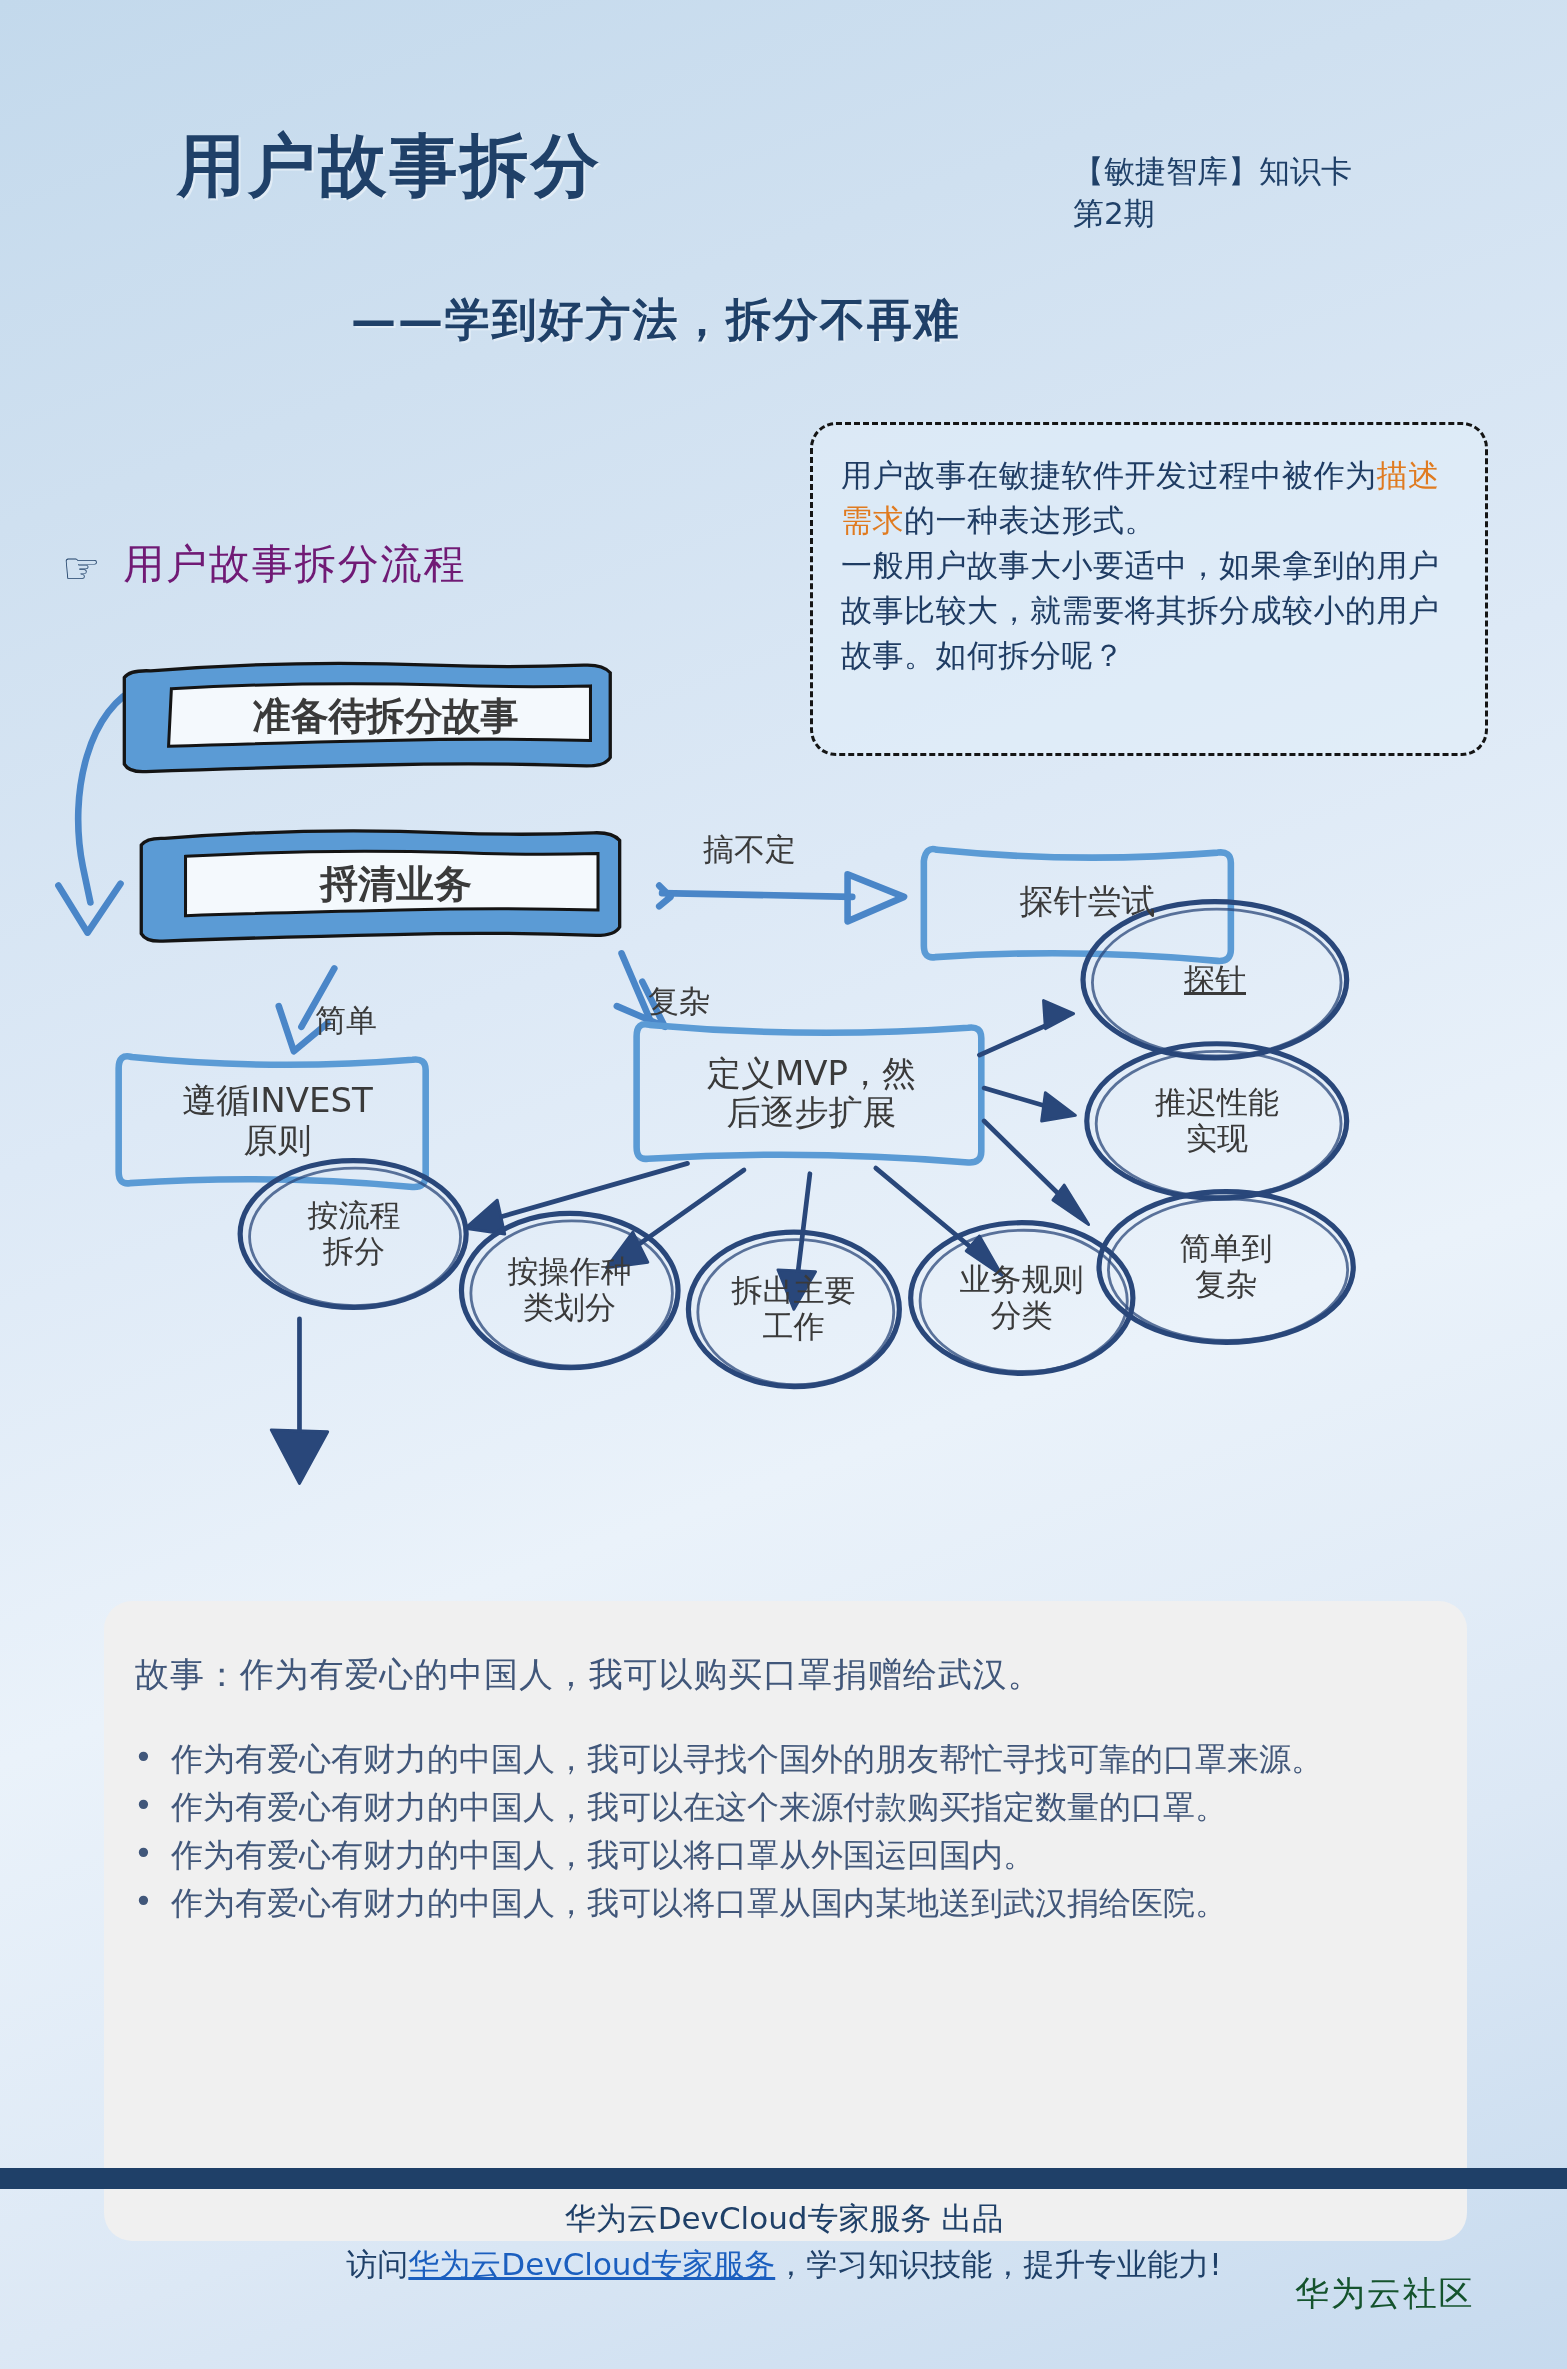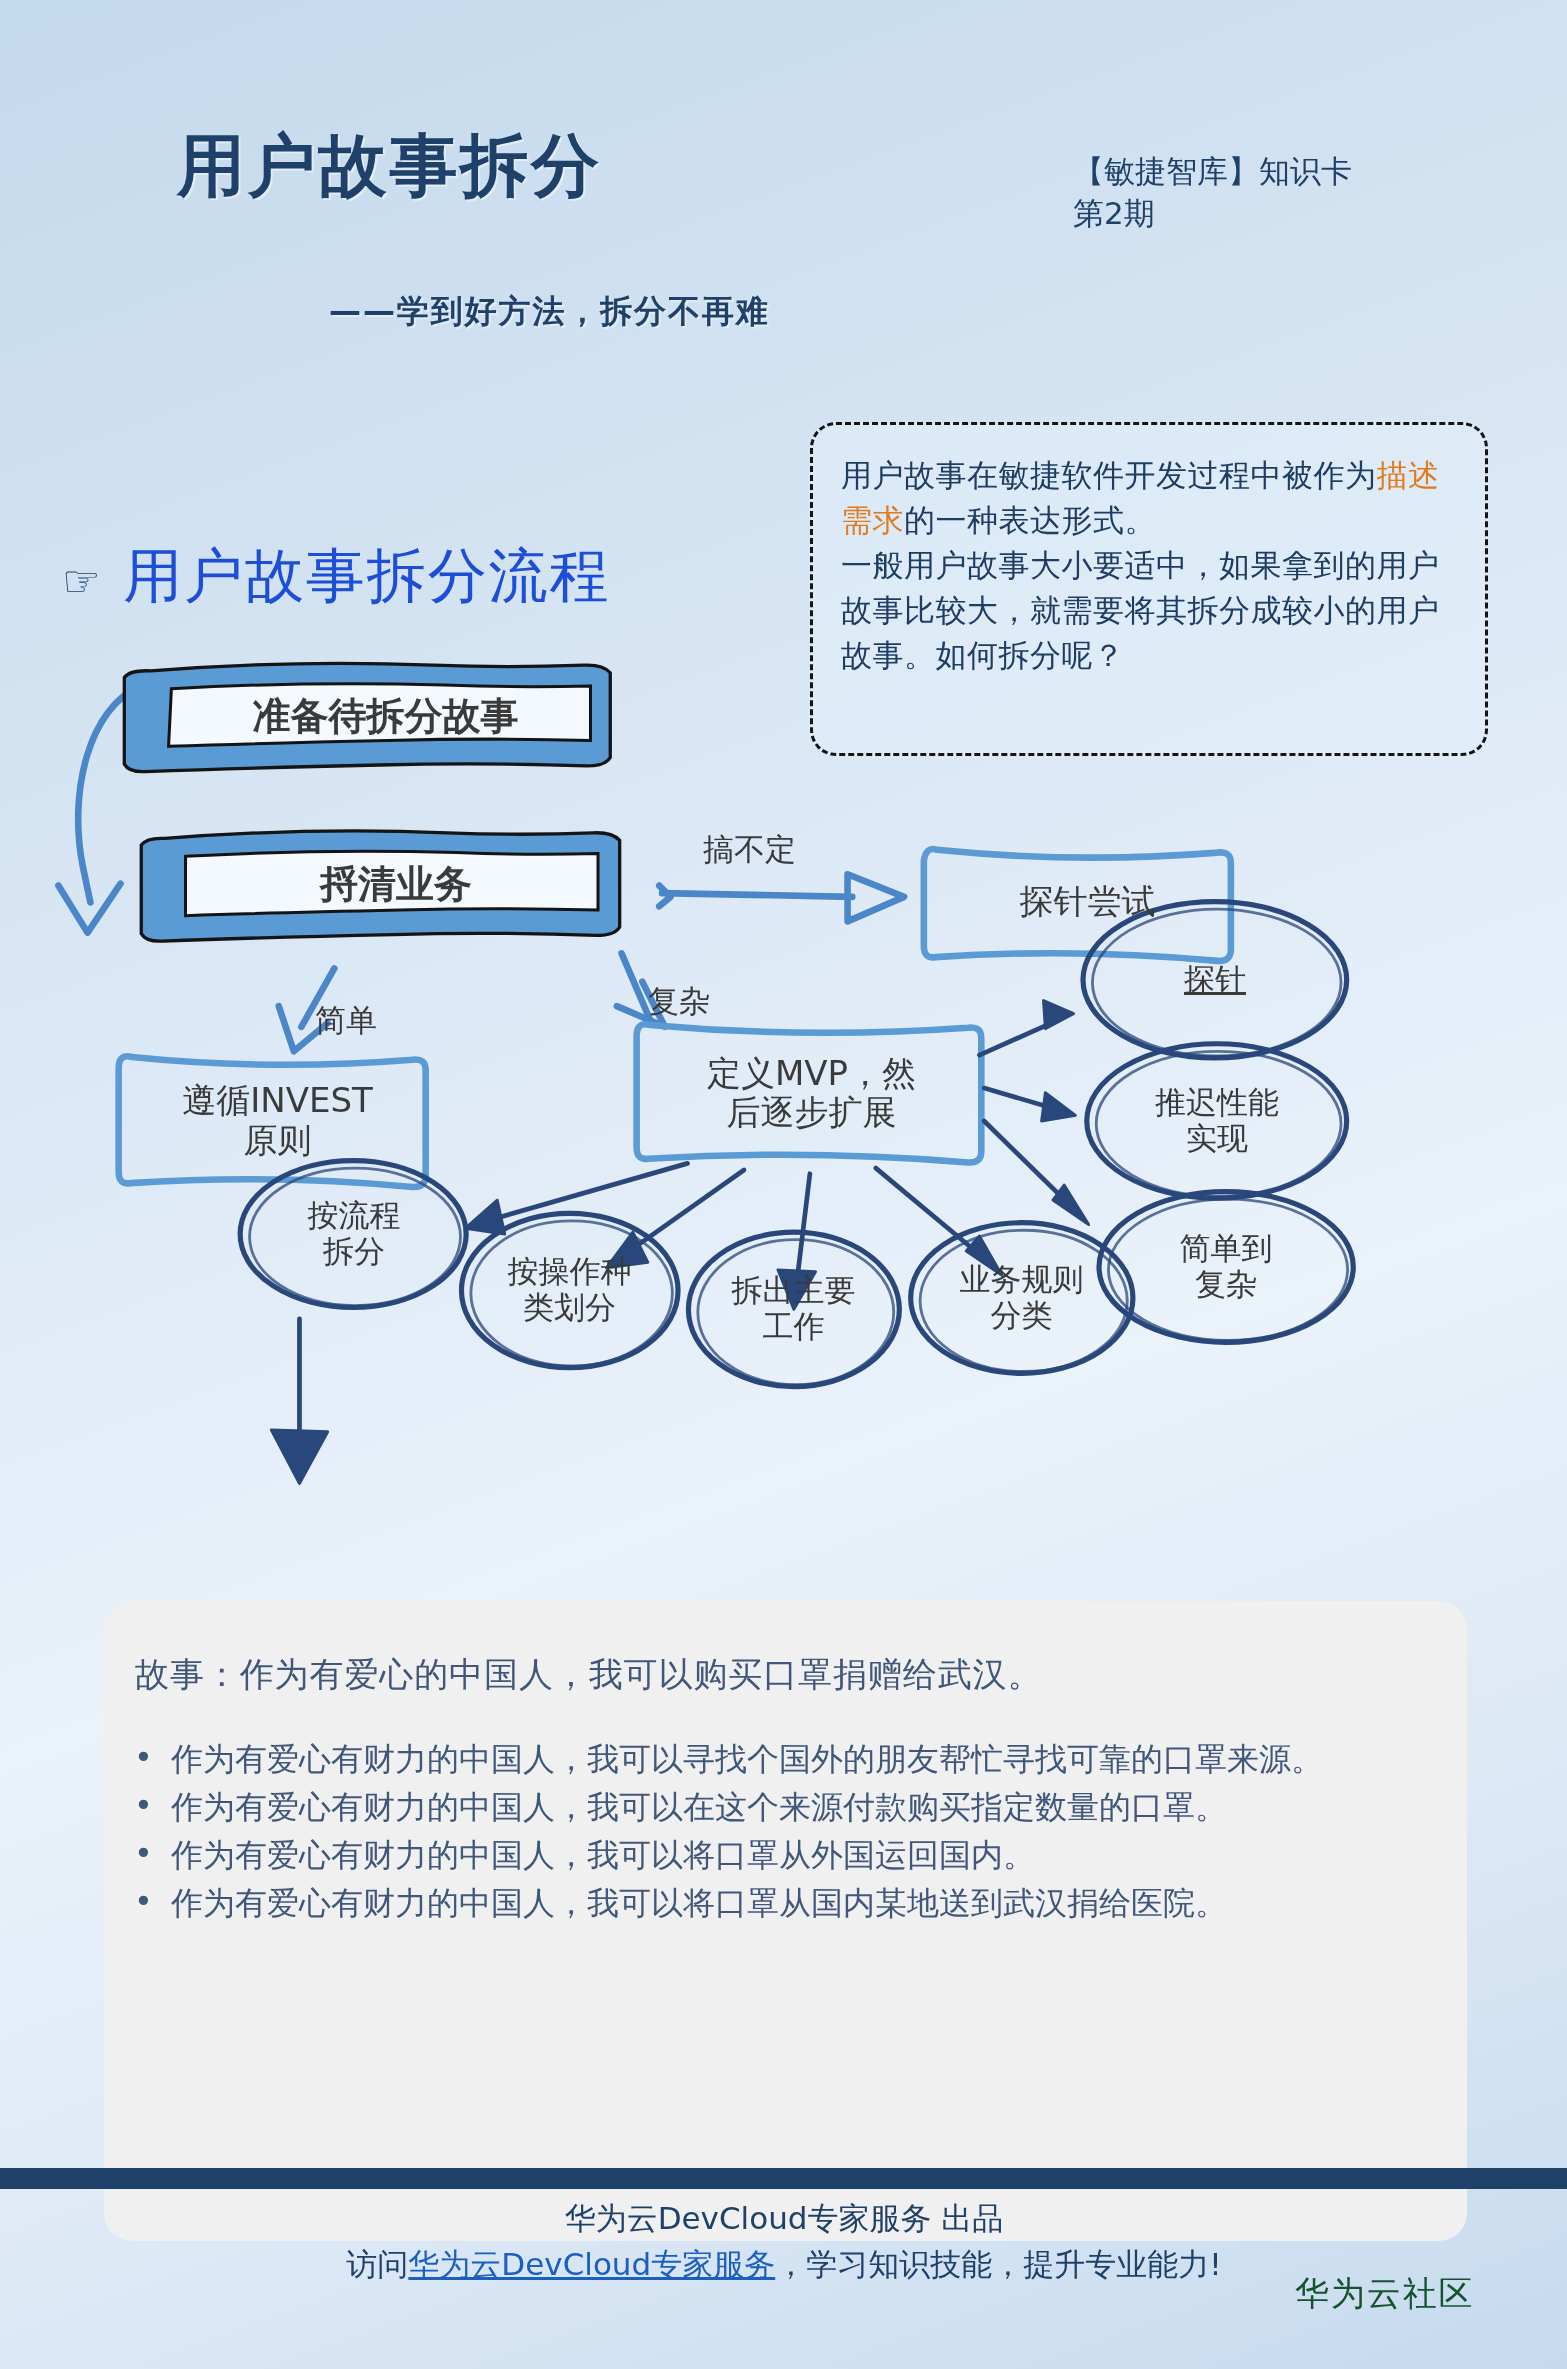--- a/index.html
+++ b/index.html
@@ -43,23 +43,23 @@
     left: 1073px;
     top: 151px;
     width: 405px;
     text-align: left;
     color: #1f4068;
     font-size: 31px;
     line-height: 1.35;
   }
   .subtitle {
     position: absolute;
-    left: 329px;
+    left: 351px;
     top: 290px;
-    font-size: 32px;
+    font-size: 45px;
     font-weight: bold;
     color: #1f4068;
     letter-spacing: 1.9px;
     white-space: nowrap;
     text-shadow: 1.9px 1.9px 0 rgba(255,255,255,.4);
   }
 
   
   .callout {
     position: absolute;
@@ -91,22 +91,22 @@
     align-items: center;
     gap: 22.6px;
   }
   .hand-icon {
     font-size: 43px;
     color: #1f4068;
     line-height: 1;
     transform: translateY(3.8px);
   }
   .section-heading .label {
-    font-size: 59px;
-    color: #1d4ed8;
+    font-size: 41px;
+    color: #701a75;
     letter-spacing: 1.9px;
     white-space: nowrap;
   }
 
   
   .flow {
     position: absolute;
     left: 0;
     top: 650px;
     width: 1568px;

